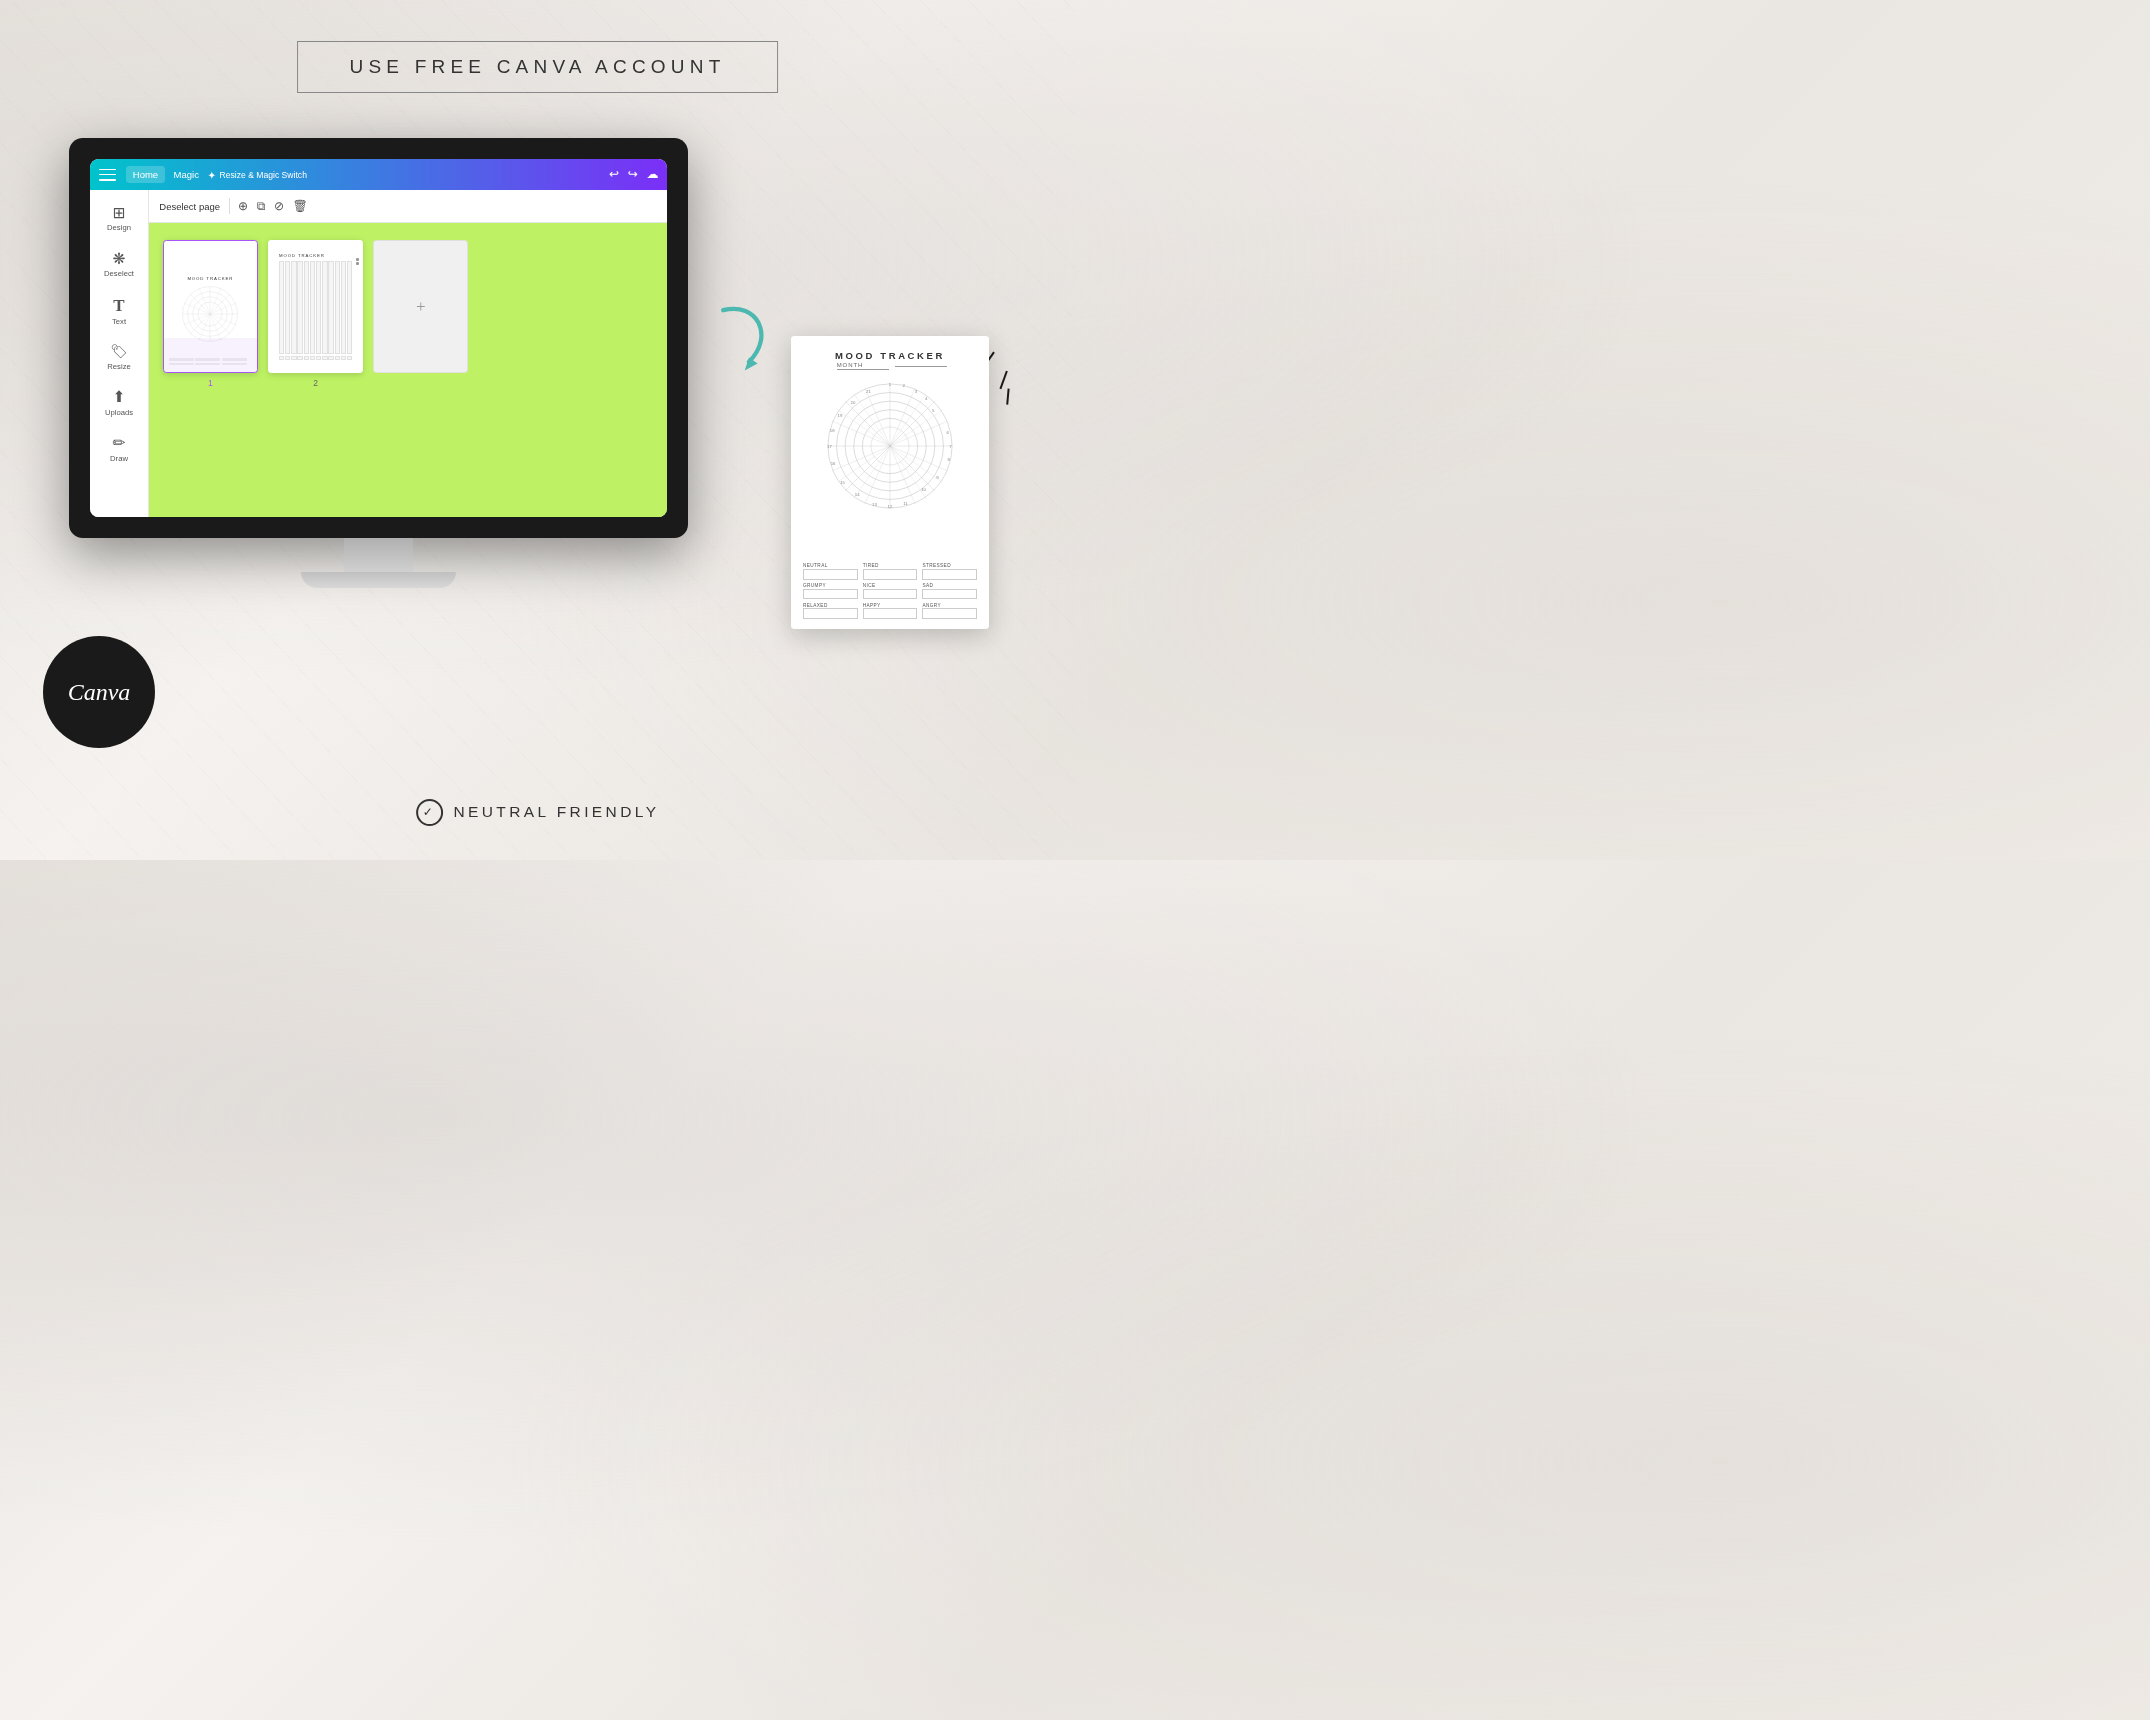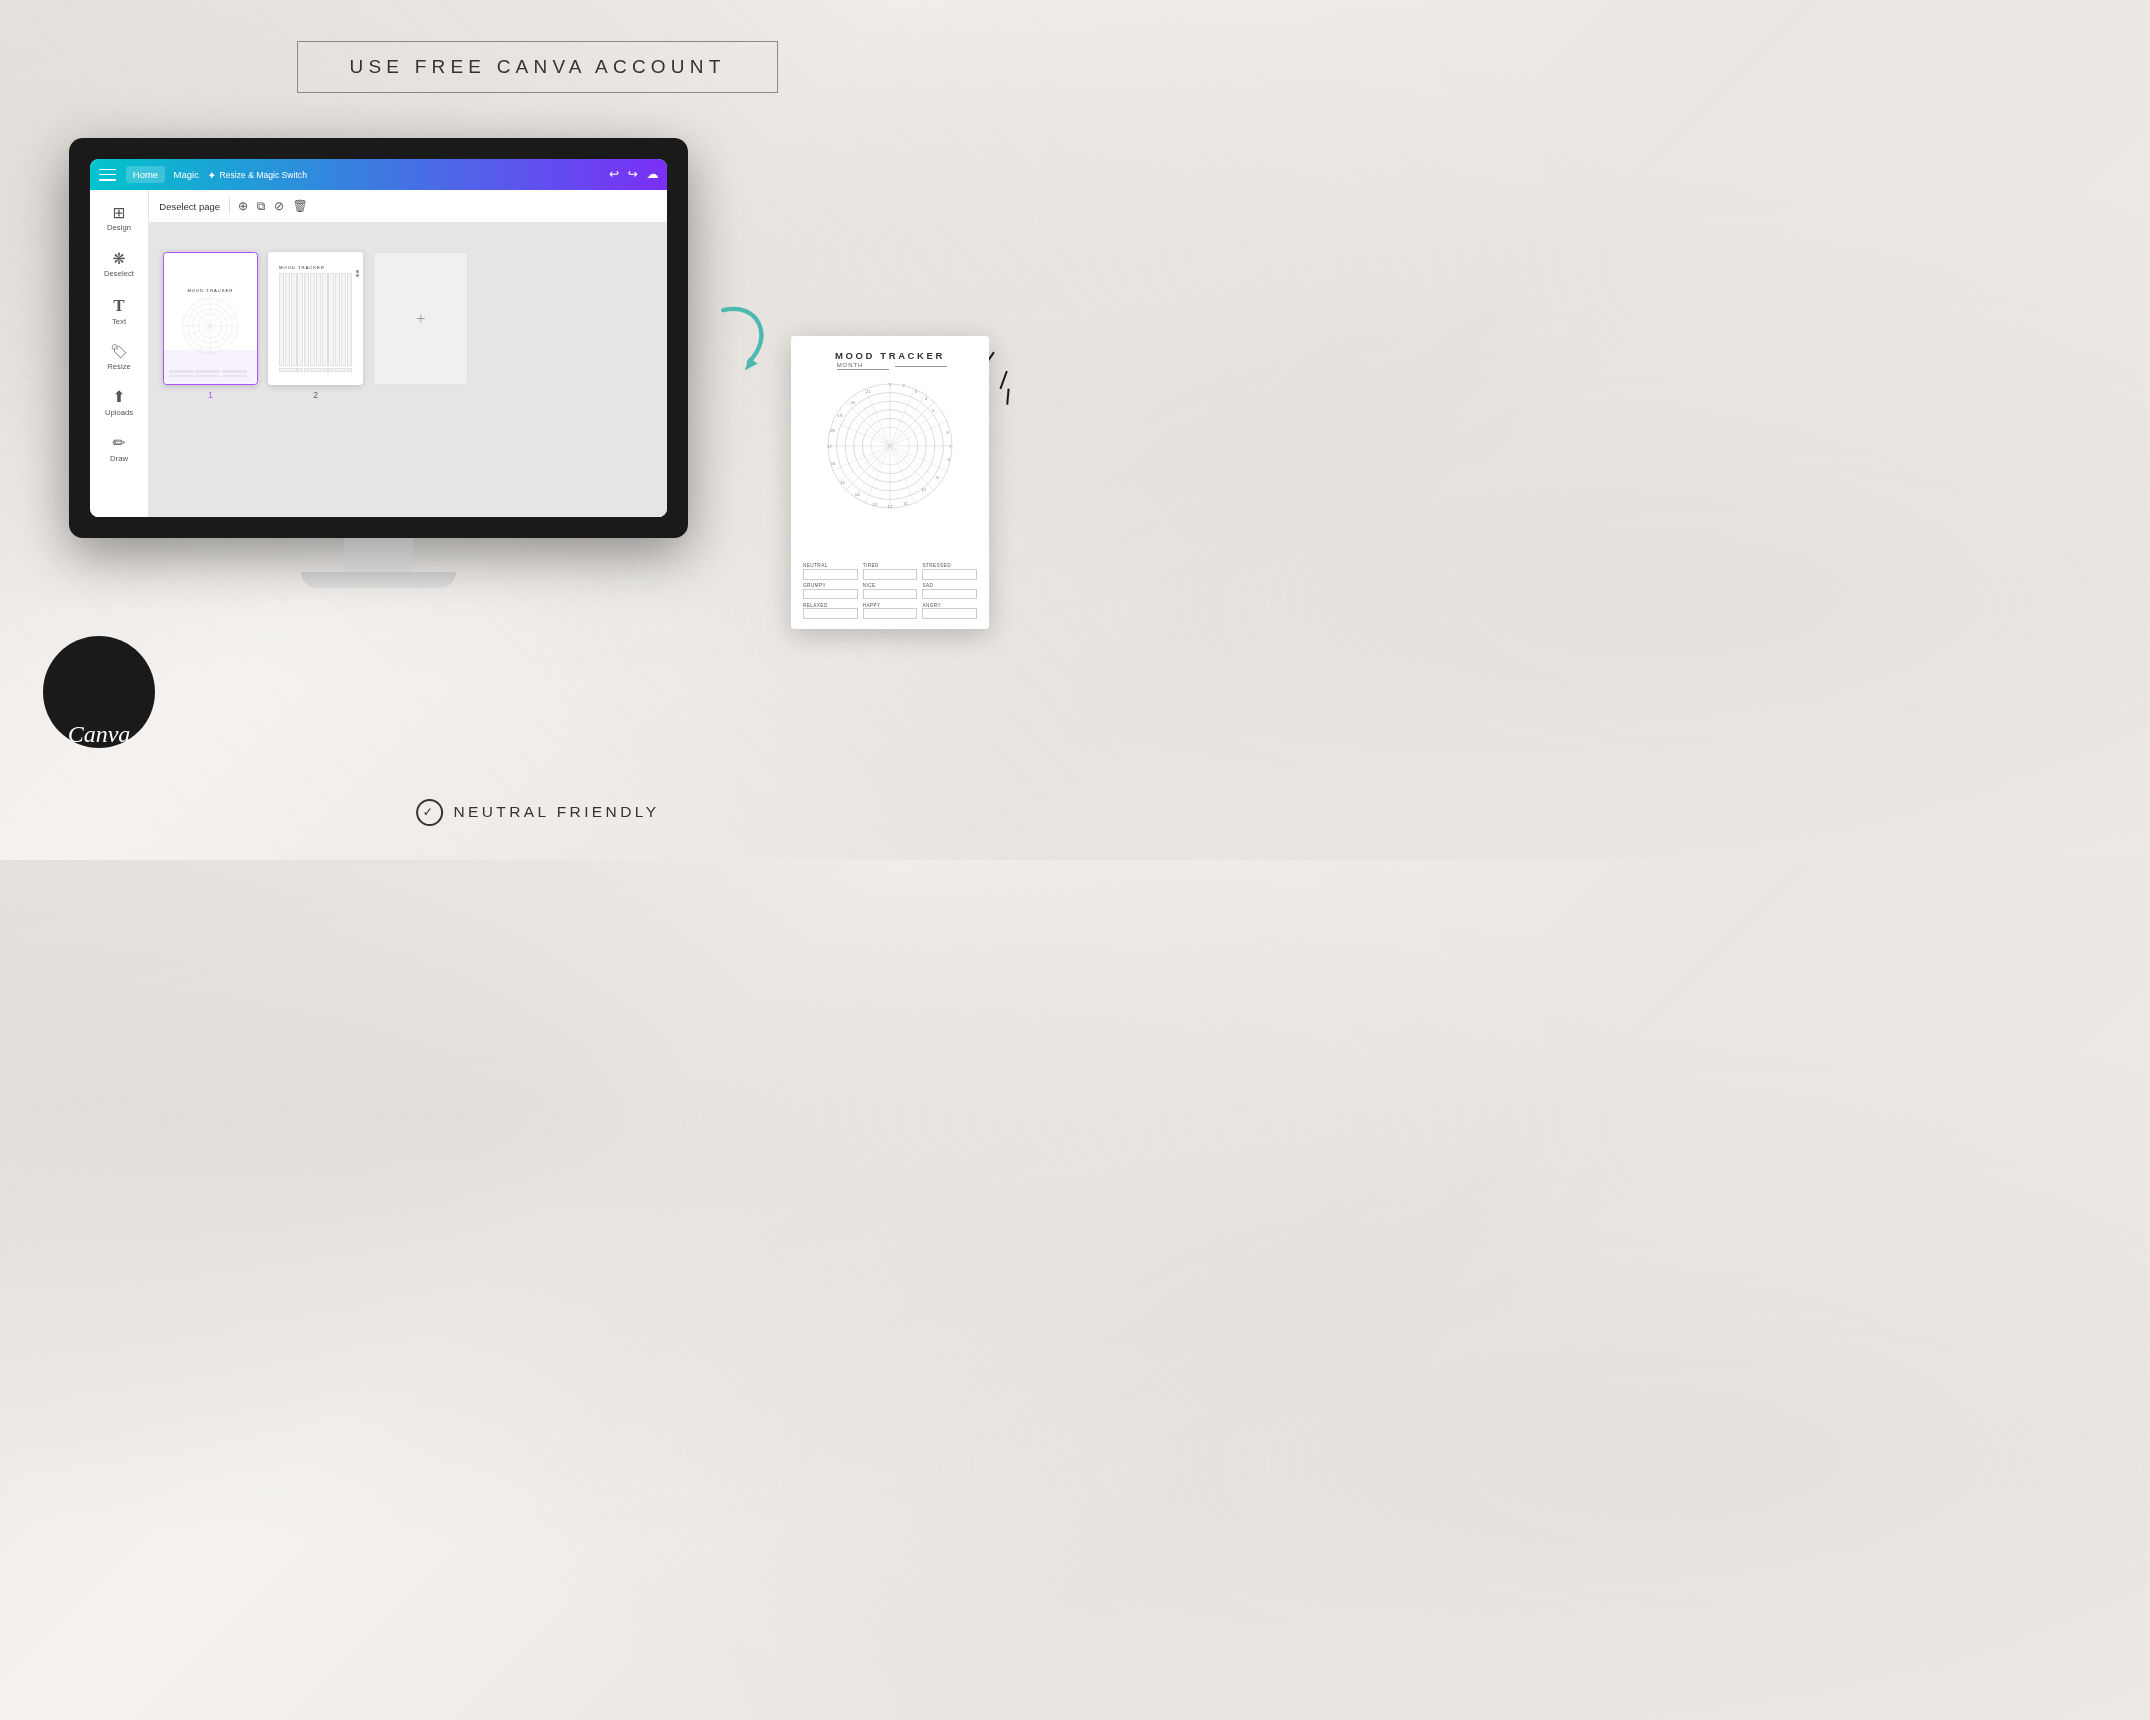--- a/index.html
+++ b/index.html
@@ -172,24 +172,23 @@
     .sidebar-label {
       font-size: 7.7px;
       color: #555;
       font-family: Arial, sans-serif;
       text-align: right;
     }
 
     
     .canva-content {
       flex: 1;
-      background: #e5e5e5;
-      display: flex;
-      flex-direction: column;
-      gap: 12px;
+      background: #bef264;
+      display: flex;
+      flex-direction: column;
     }
 
     .canva-toolbar {
       background: #fff;
       height: 33px;
       display: flex;
       align-items: center;
       padding: 0 10.3px;
       gap: 8.6px;
       border-bottom: 0.9px solid #e5e5e5;
@@ -322,21 +321,21 @@
     
     .canva-logo {
       position: absolute;
       bottom: 112px;
       left: 43px;
       width: 112px;
       height: 112px;
       background: #1a1a1a;
       border-radius: 50%;
       display: flex;
-      align-items: flex-end;
+      align-items: center;
       justify-content: center;
       z-index: 10;
     }
     .canva-logo-text {
       color: white;
       font-size: 24px;
       font-family: 'Georgia', serif;
       font-style: italic;
     }
 

